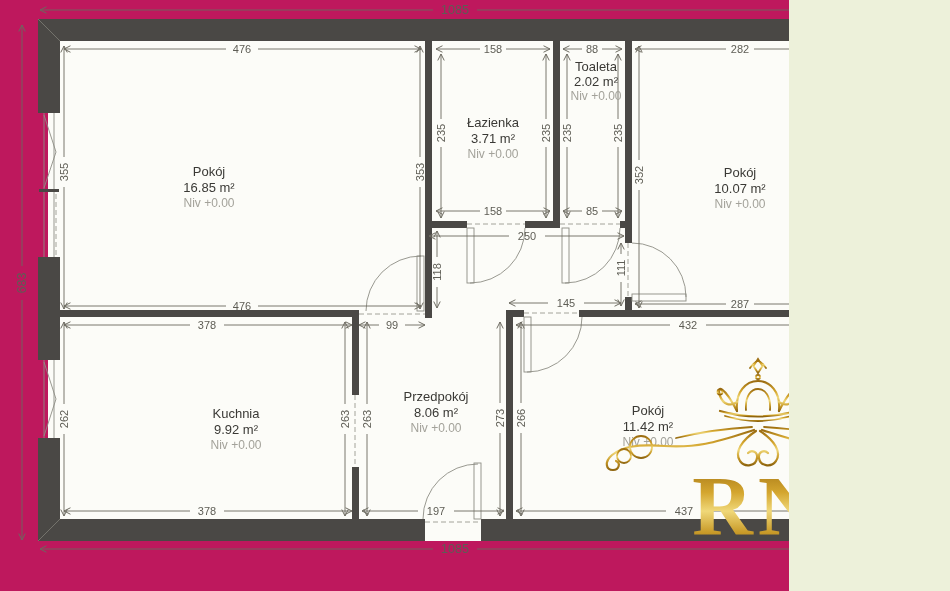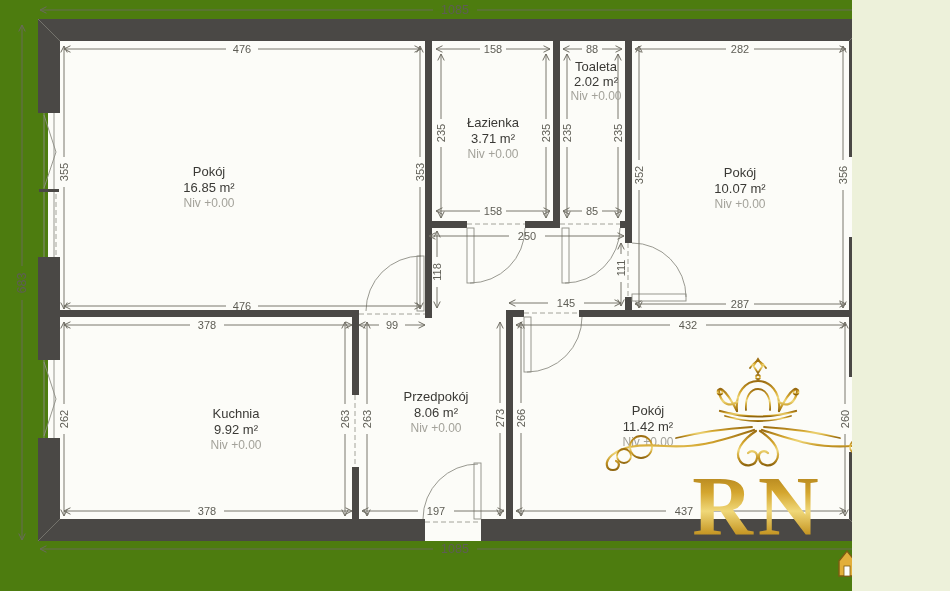--- a/index.html
+++ b/index.html
@@ -1,16 +1,16 @@
 <!DOCTYPE html>
 <html><head>
 <meta charset="utf-8">
 <style>
   html,body{margin:0;padding:0;background:#edf1da;}
-  .stage{position:relative;width:852px;height:591px;background:#4d7c0f;overflow:hidden;
+  .stage{position:relative;width:789px;height:591px;background:#be185d;overflow:hidden;
          font-family:"Liberation Sans",sans-serif;}
   svg{display:block}
   .wall{fill:#4a4845;}
   .floor{fill:#fcfcf8;}
   .dl{stroke:#6b695f;stroke-width:0.9;fill:none;}
   .thin{stroke:#8d8d84;stroke-width:0.9;fill:none;}
   .miter{stroke:#7f7f76;stroke-width:0.8;}
   .dash{stroke:#9a9a90;stroke-width:0.9;fill:none;stroke-dasharray:5 3;}
   .leaf{fill:#fdfdfa;stroke:#8d8d84;stroke-width:0.9;}
   .dt{font-size:11px;fill:#5e5d55;text-anchor:middle;}

